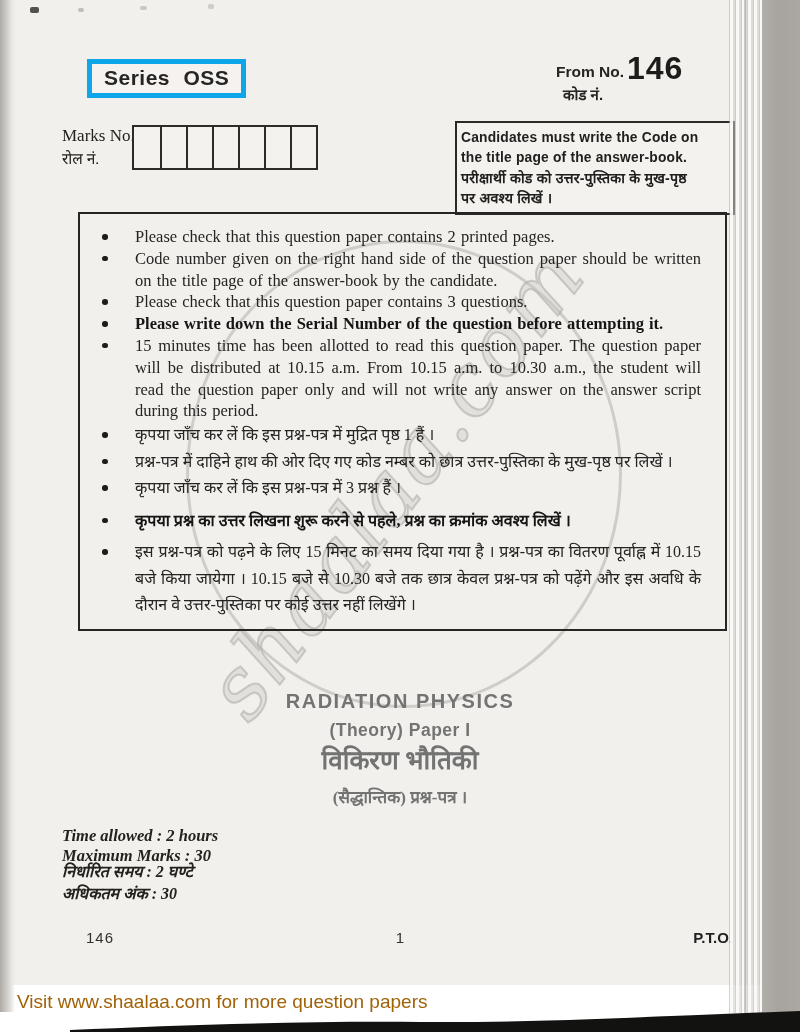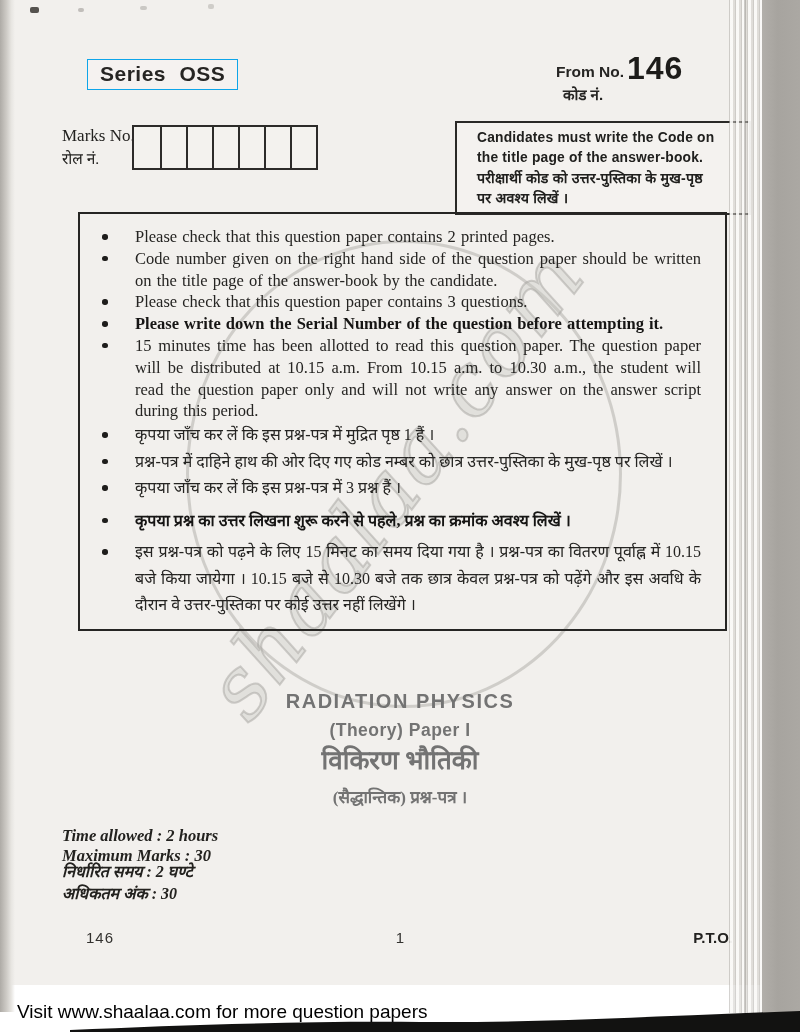--- a/index.html
+++ b/index.html
@@ -23,34 +23,34 @@
   .speck.s3{left:140px;top:6px;width:7px;height:4px;opacity:.4;}
   .speck.s4{left:208px;top:4px;width:6px;height:5px;opacity:.35;}
   
   .wm-ring{position:absolute;left:186px;top:240px;width:430px;height:462px;
     border:3px solid rgba(178,176,172,.55);border-radius:50%;}
   .wm-text{position:absolute;left:395px;top:482px;transform:translate(-50%,-50%) rotate(-53deg);
     font-family:"DejaVu Serif","Liberation Serif",serif;font-style:italic;font-size:86px;white-space:nowrap;
     color:rgba(198,196,192,.38);-webkit-text-stroke:2px rgba(166,164,160,.5);letter-spacing:2px;}
   
   .sans{font-family:"Liberation Sans","DejaVu Sans",sans-serif;}
-  .series-box{position:absolute;left:87px;top:59px;border:1px solid #0ea5e9;padding:2px 12px 3px 12px;
+  .series-box{position:absolute;left:87px;top:59px;border:5px solid #0ea5e9;padding:2px 12px 3px 12px;
     font-family:"Liberation Sans","DejaVu Sans",sans-serif;font-weight:bold;font-size:21px;color:#262523;
     word-spacing:7px;letter-spacing:.5px;background:rgba(246,244,241,.6);}
   .code-label{position:absolute;left:556px;top:63px;font-weight:bold;font-size:15.5px;color:#262523;}
   .code-label-hi{position:absolute;left:563px;top:84px;font-weight:bold;font-size:15px;color:#262523;}
   .code-number{position:absolute;left:627px;top:50px;font-weight:bold;font-size:32px;letter-spacing:1px;color:#1d1c1a;}
   .roll-en{position:absolute;left:62px;top:126px;font-size:17px;color:#232220;}
   .roll-hi{position:absolute;left:62px;top:147px;font-size:15.5px;color:#232220;}
   .roll-grid{position:absolute;left:132px;top:125px;width:182px;height:41px;display:grid;
     grid-template-columns:repeat(7,1fr);border:2px solid #2c2b29;background:rgba(246,244,241,.4);}
   .roll-grid .cell{border-left:2px solid #2c2b29;}
   .roll-grid .cell:first-child{border-left:none;}
   .notice-box{position:absolute;left:455px;top:121px;width:268px;border:2.5px solid #2a2927;
-    padding:5px 4px 5px 20px;background:rgba(246,244,241,.5);}
+    padding:5px 4px 5px 4px;background:rgba(246,244,241,.5);}
   .notice-box .nl{font-family:"Liberation Sans","DejaVu Sans",sans-serif;font-size:13.8px;line-height:20px;
     font-weight:600;color:#20201e;letter-spacing:.2px;}
   .notice-box .nl.hi{font-weight:bold;font-size:14.2px;}
   
   .instr-box{position:absolute;left:78px;top:212px;width:649px;border:2.5px solid #262523;
     padding:12px 0 10px 0;background:transparent;box-sizing:border-box;}
   .instr-list{list-style:none;margin:0;padding:0;}
   .instr-list li{position:relative;padding-left:55px;padding-right:24px;text-align:justify;font-family:Liberation Serif, serif;}
   .instr-list li .dot{position:absolute;left:22px;top:8px;width:5.5px;height:5.5px;border-radius:50%;background:#1e1d1b;}
   .instr-list li.en{font-size:16.5px;line-height:21.8px;color:#252422;word-spacing:1px;}
@@ -71,22 +71,22 @@
   .meta-row.r1{top:826px;font-size:16.5px;}
   .meta-row.r2{top:860px;font-size:16px;}
   
   .page-footer{position:absolute;left:0;top:929px;width:800px;
     font-family:"Liberation Sans","DejaVu Sans",sans-serif;font-size:15px;color:#33322f;}
   .page-footer .f-left{position:absolute;left:86px;letter-spacing:1px;}
   .page-footer .f-center{position:absolute;left:0;width:800px;text-align:center;}
   .page-footer .f-right{position:absolute;right:67px;font-weight:bold;color:#232220;}
   
   .bottom-strip{position:absolute;left:0;top:985px;width:800px;height:47px;background:#ffffff;}
-  .banner-text{position:absolute;left:17px;top:16px;font-family:"Liberation Sans","DejaVu Sans",sans-serif;
-    font-size:19px;color:#000000;}
+  .banner-text{position:absolute;left:17px;top:6px;font-family:"Liberation Sans","DejaVu Sans",sans-serif;
+    font-size:19px;color:#a16207;}
   .black-band{position:absolute;left:0;top:1006px;width:800px;height:26px;}
 </style>
 </head>
 <body>
 
 <div class="scan">
 
   <div class="wm-ring"></div>
   <div class="wm-text">shaalaa.com</div>
 

